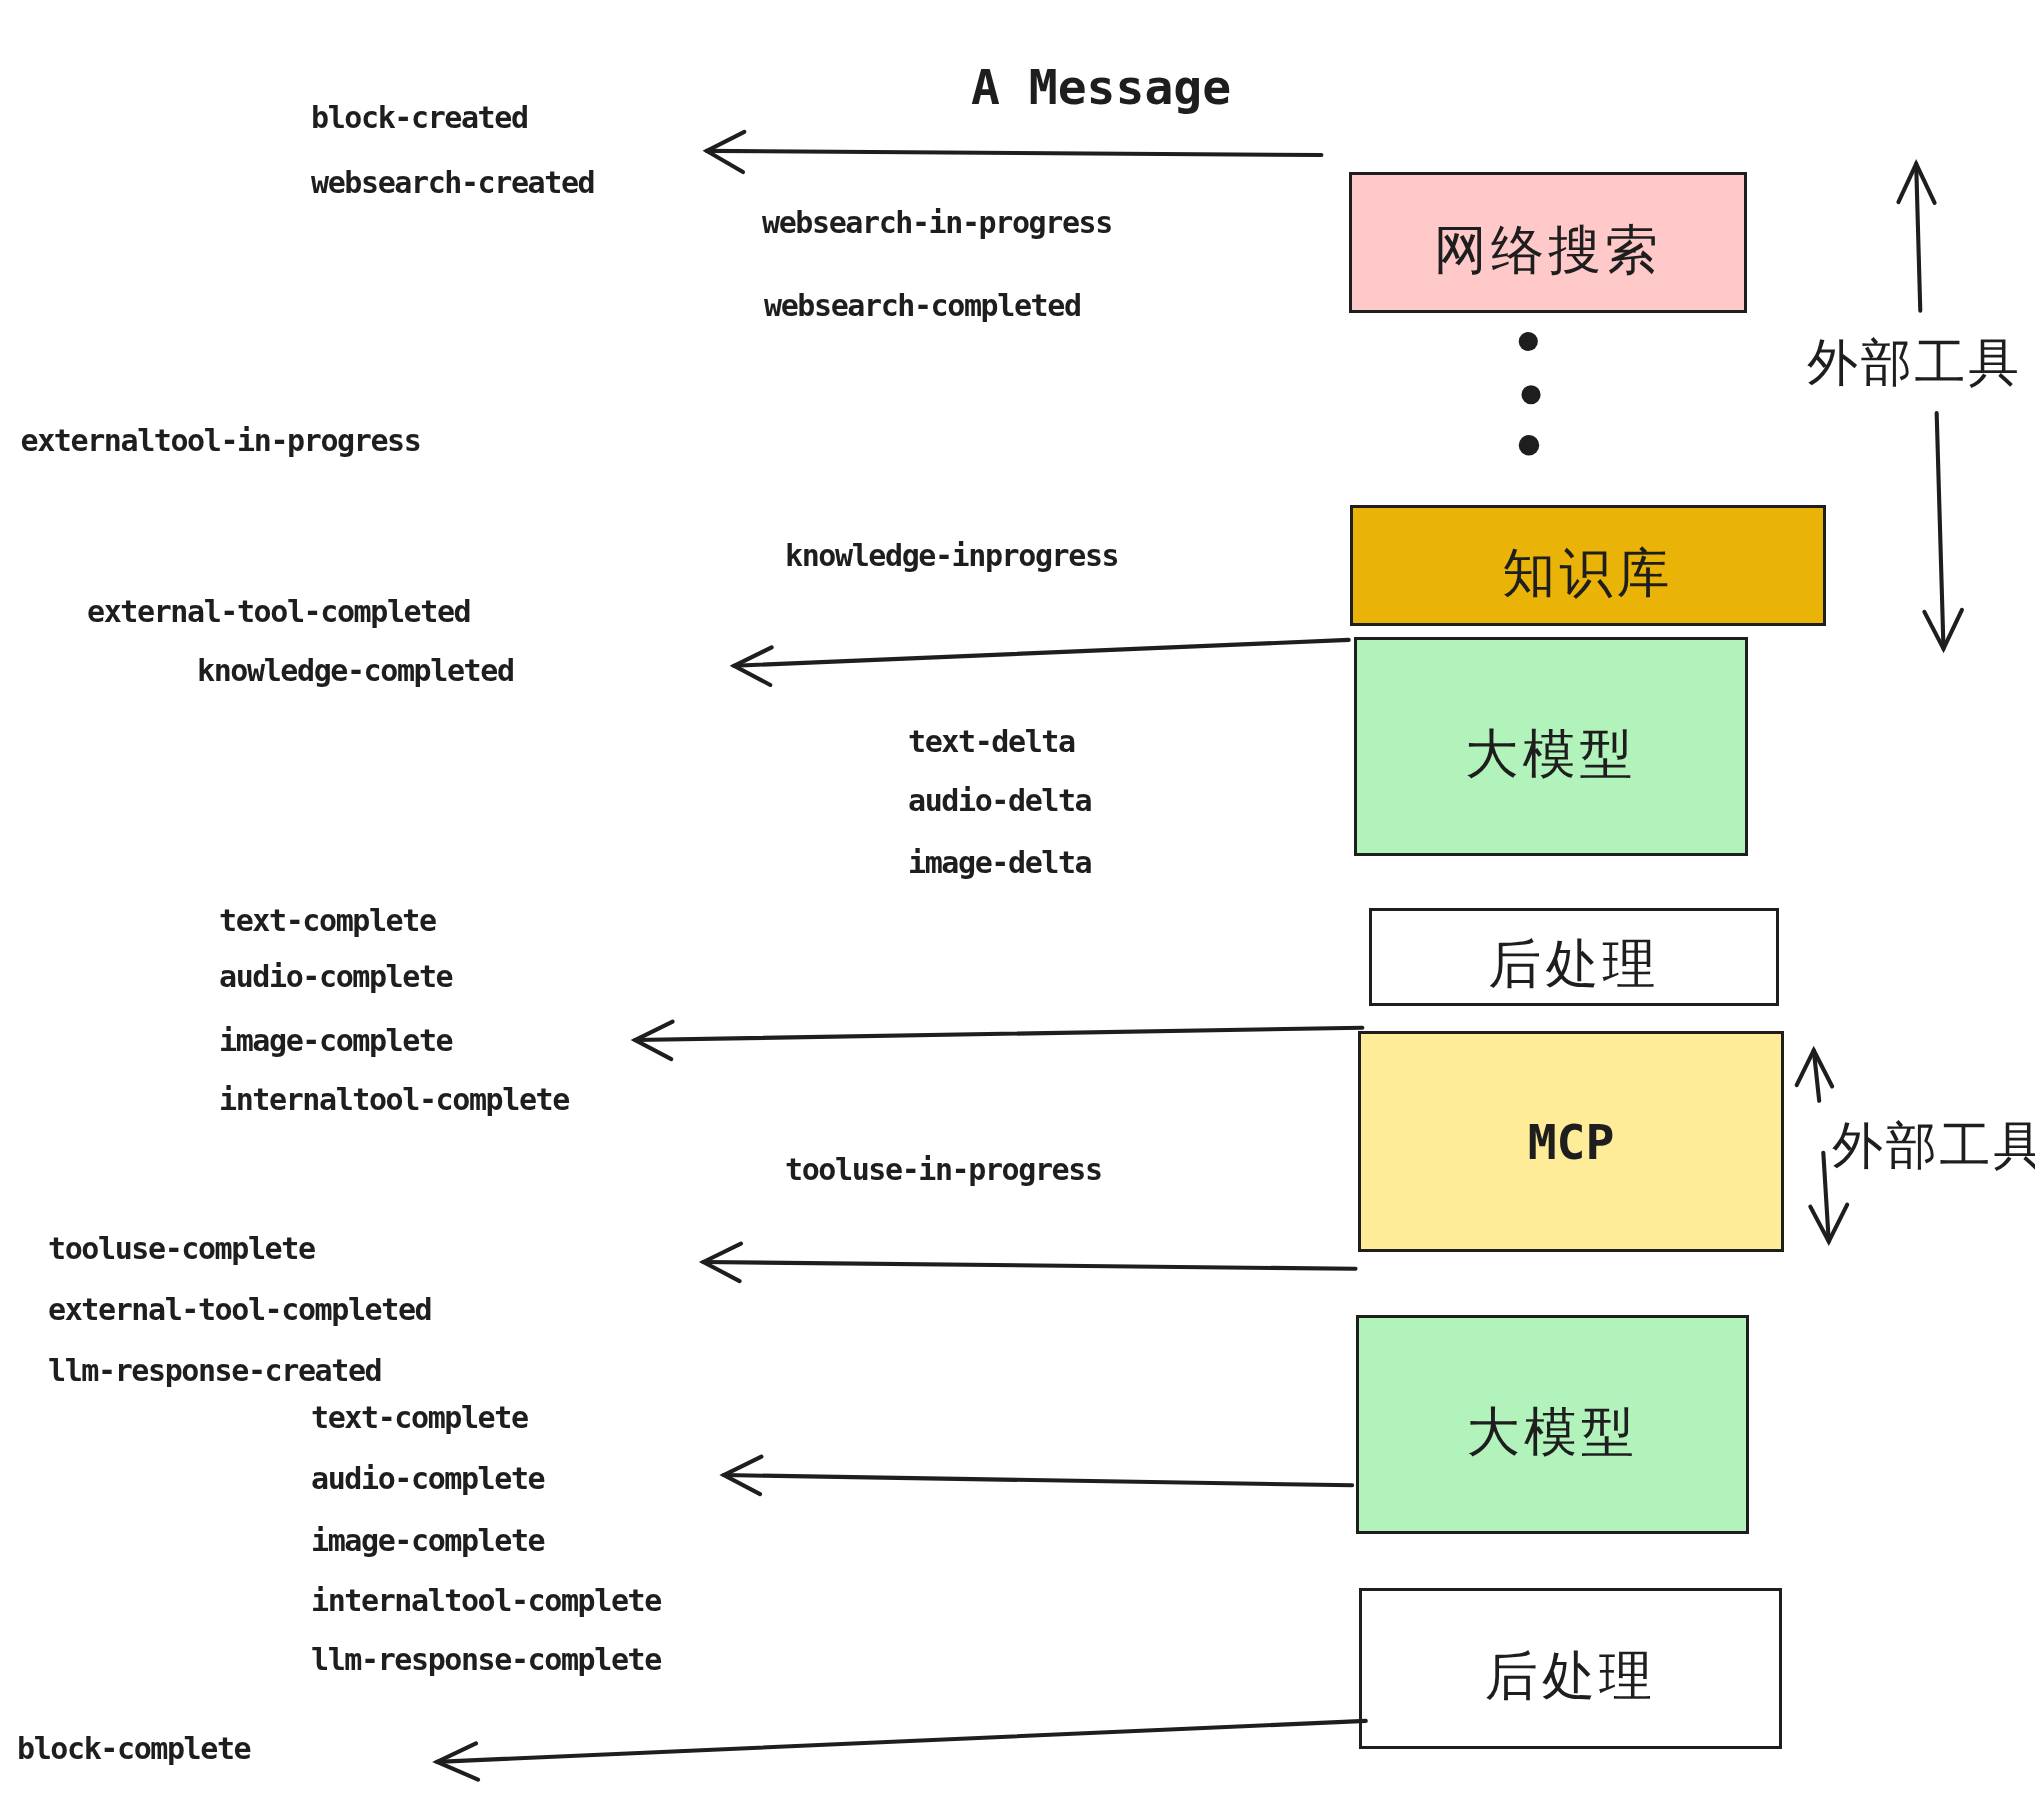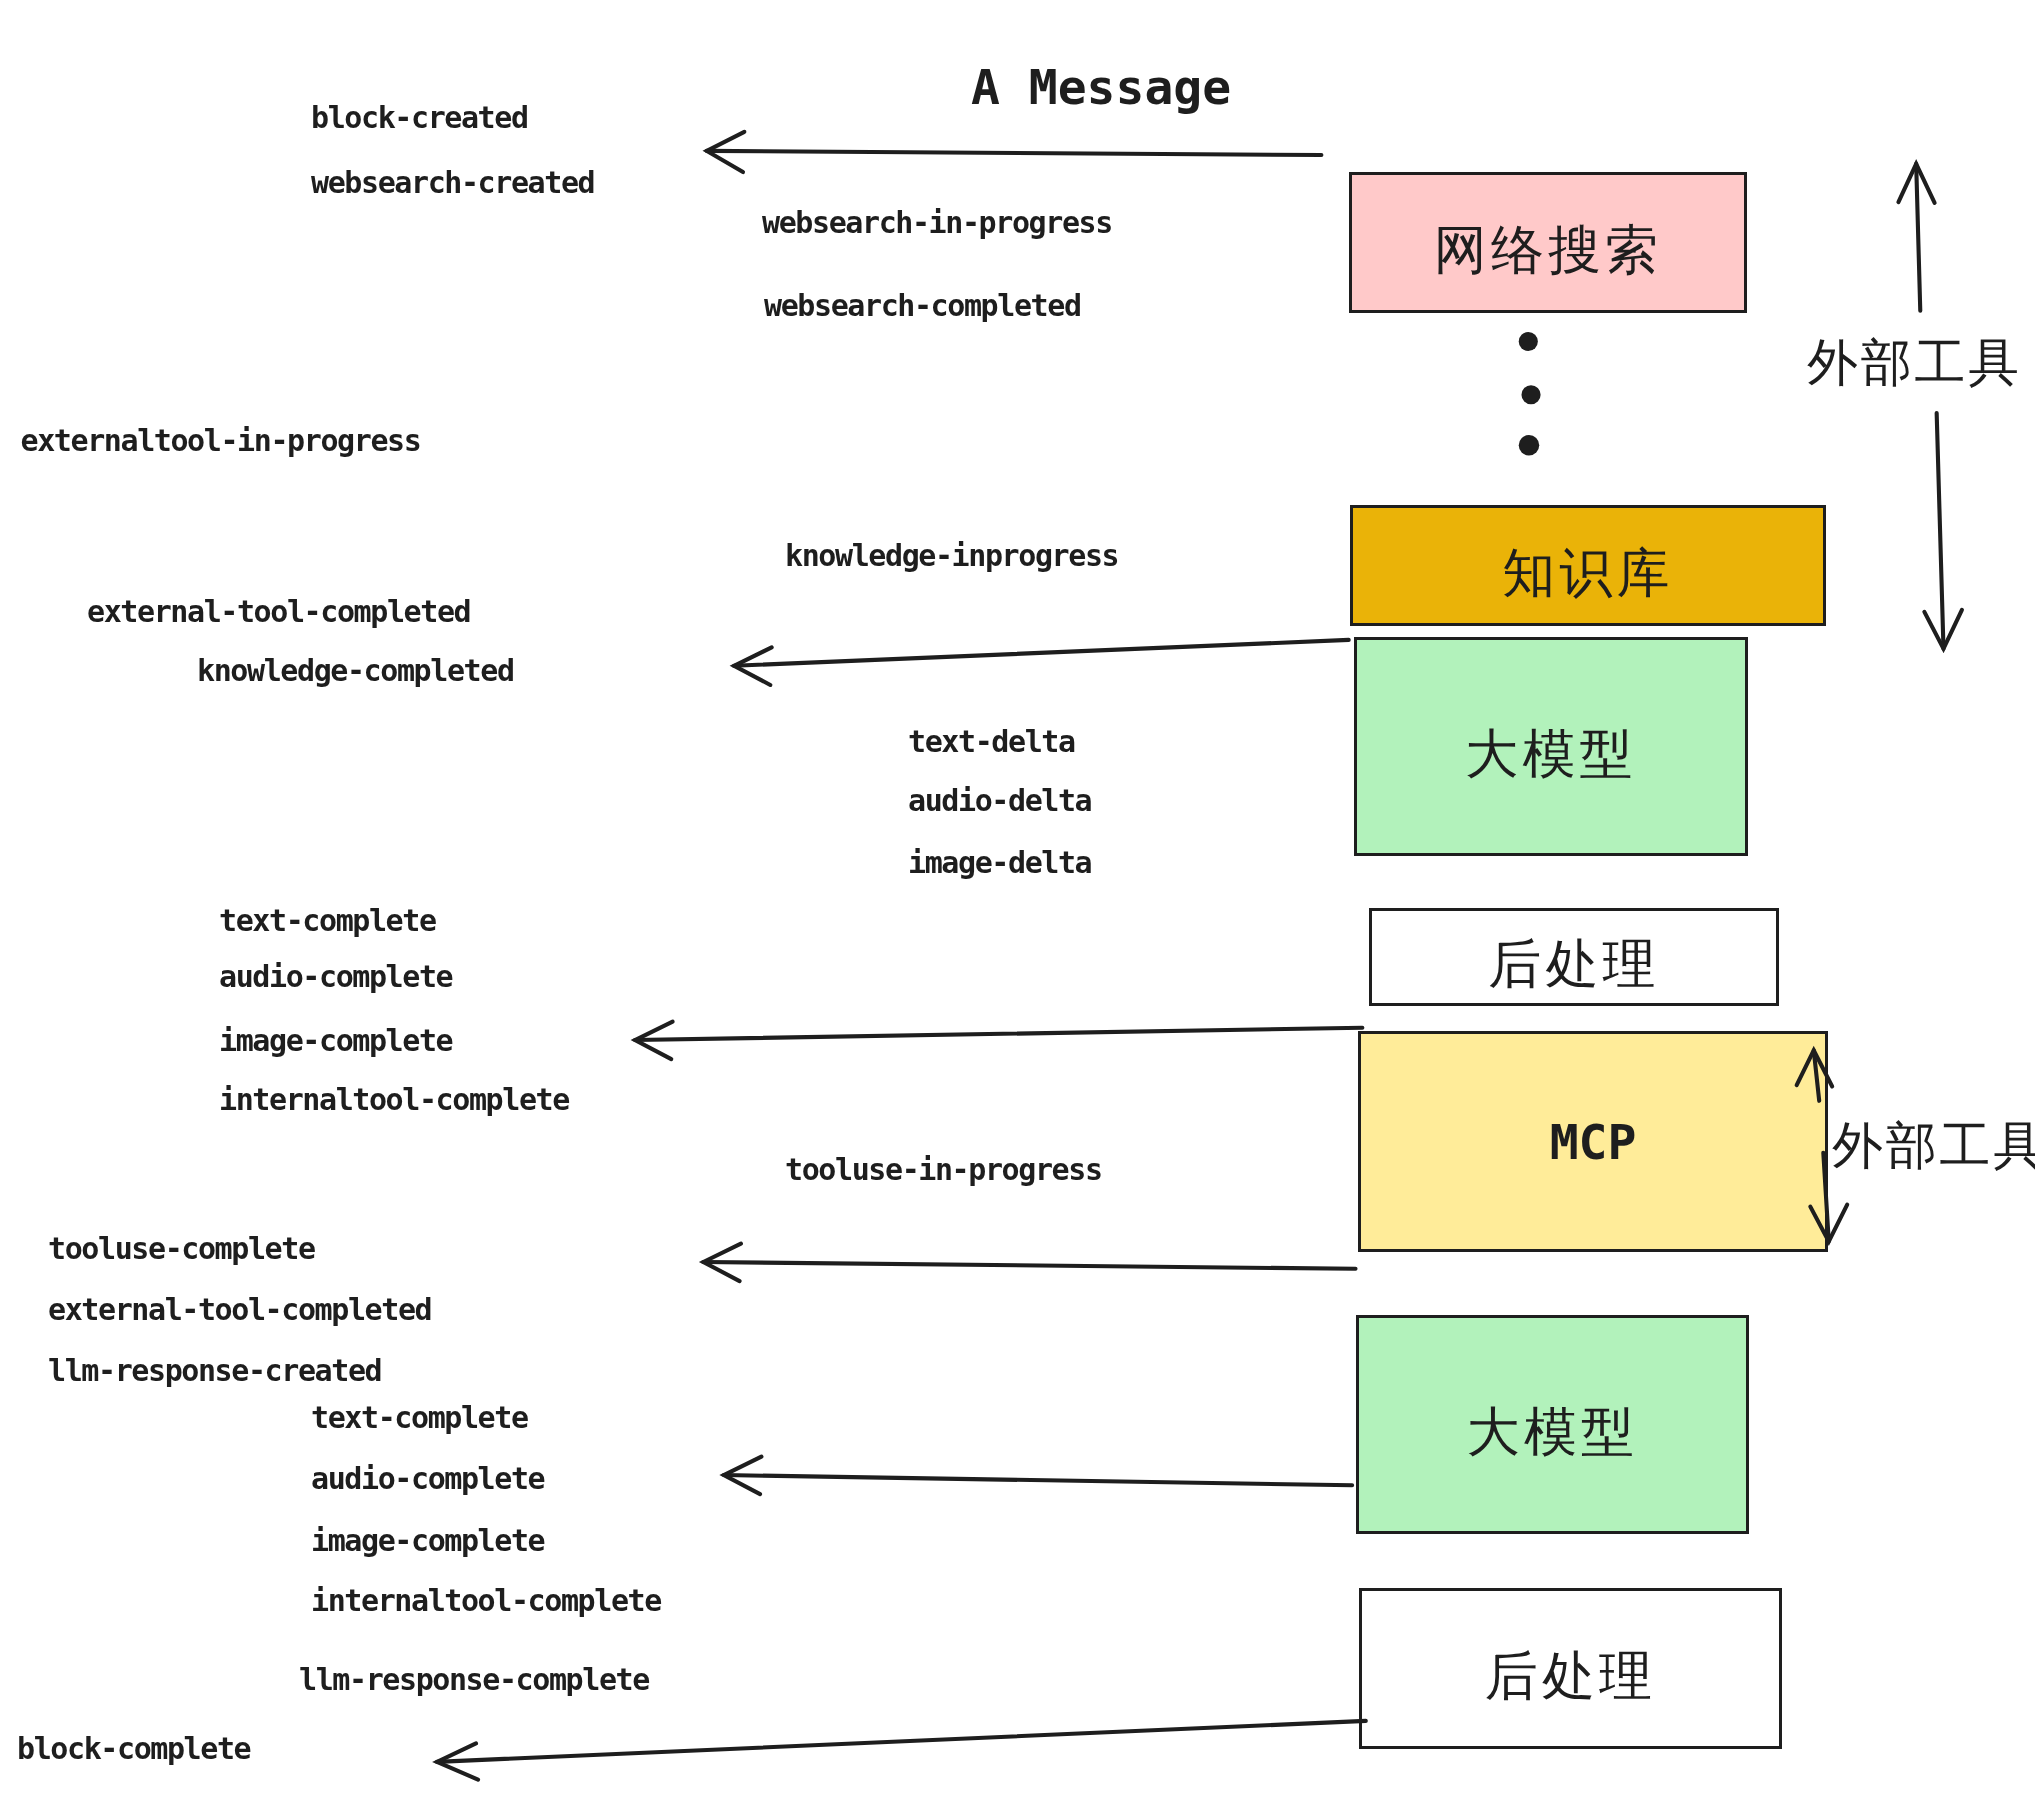--- a/index.html
+++ b/index.html
@@ -80,36 +80,36 @@
   <div class="evt" style="left:219px;top:1013px;">image-complete</div>
   <div class="evt" style="left:219px;top:1072px;">internaltool-complete</div>
   <div class="evt" style="left:785px;top:1142px;">tooluse-in-progress</div>
   <div class="evt" style="left:48px;top:1221px;">tooluse-complete</div>
   <div class="evt" style="left:48px;top:1282px;">external-tool-completed</div>
   <div class="evt" style="left:48px;top:1343px;">llm-response-created</div>
   <div class="evt" style="left:311px;top:1390px;">text-complete</div>
   <div class="evt" style="left:311px;top:1451px;">audio-complete</div>
   <div class="evt" style="left:311px;top:1513px;">image-complete</div>
   <div class="evt" style="left:311px;top:1573px;">internaltool-complete</div>
-  <div class="evt" style="left:299px;top:1632px;margin-top:20px;">llm-response-complete</div>
+  <div class="evt" style="left:311px;top:1632px;">llm-response-complete</div>
   <div class="evt" style="left:17px;top:1721px;">block-complete</div>
 
   <div class="node" style="left:1349px;top:172px;width:398px;height:141px;background:#ffc9c9;">
     <span class="zh">网络搜索</span>
   </div>
   <div class="node" style="left:1350px;top:505px;width:476px;height:121px;background:#eab308;">
     <span class="zh">知识库</span>
   </div>
   <div class="node" style="left:1354px;top:637px;width:394px;height:219px;background:#b2f2bb;">
     <span class="zh">大模型</span>
   </div>
   <div class="node" style="left:1369px;top:908px;width:410px;height:98px;background:#ffffff;">
     <span class="zh">后处理</span>
   </div>
-  <div class="node" style="left:1358px;top:1031px;width:470px;height:221px;background:#ffec99;">
+  <div class="node" style="left:1358px;top:1031px;width:426px;height:221px;background:#ffec99;">
     <span class="mono">MCP</span>
   </div>
   <div class="node" style="left:1356px;top:1315px;width:393px;height:219px;background:#b2f2bb;">
     <span class="zh">大模型</span>
   </div>
   <div class="node" style="left:1359px;top:1588px;width:423px;height:161px;background:#ffffff;">
     <span class="zh">后处理</span>
   </div>
 
   <div class="sideLabel" style="left:1807px;top:329px;">外部工具</div>

